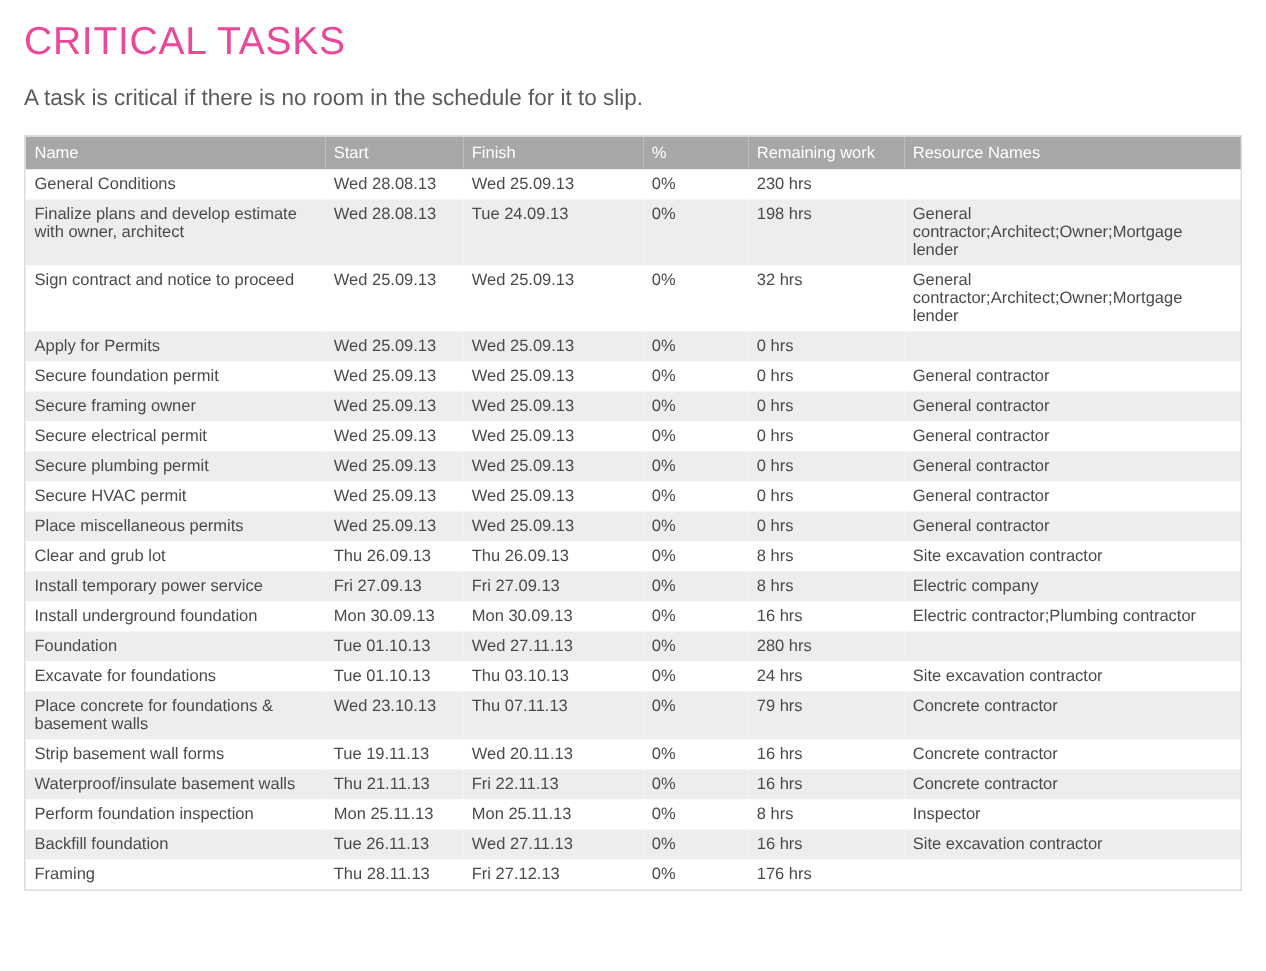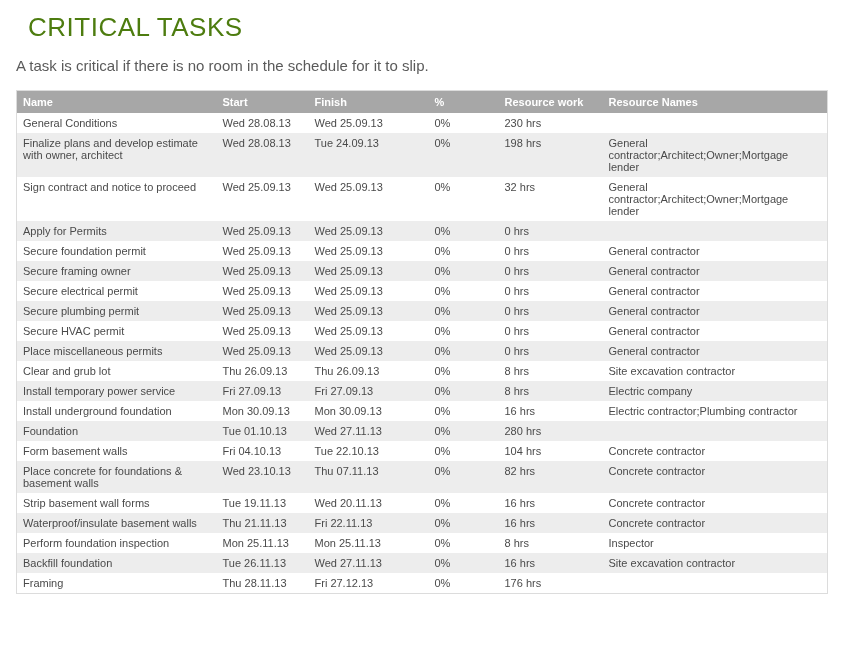--- a/index.html
+++ b/index.html
@@ -8,39 +8,39 @@
     padding: 12px 16px;
     font-family: "Segoe UI", Arial, sans-serif;
     font-size: 11px;
     color: #4a4a4a;
     background: #ffffff;
     width: 844px;
   }
   h1 {
     font-size: 26px;
     font-weight: 400;
-    color: #4d7c0f;
-    margin: 0 0 14px 12px;
+    color: #ec4899;
+    margin: 0 0 14px 0;
     letter-spacing: 0.5px;
   }
   .subtitle {
     font-size: 15px;
     color: #5a5a5a;
     margin: 0 0 16px 0;
   }
   table {
     width: 100%;
     border-collapse: collapse;
     table-layout: fixed;
     border: 1px solid #dcdcdc;
   }
   thead th {
     background: #a7a7a7;
     color: #ffffff;
-    font-weight: 700;
+    font-weight: 400;
     text-align: left;
     padding: 5px 6px;
     font-size: 11px;
   }
   tbody td {
     padding: 4px 6px;
     vertical-align: top;
     font-size: 11px;
     color: #4a4a4a;
     word-wrap: break-word;
@@ -69,21 +69,21 @@
     <col class="c-pct">
       <col class="c-rem">
       <col class="c-res">
   </colgroup>
   <thead>
     <tr>
       <th>Name</th>
       <th>Start</th>
       <th>Finish</th>
       <th>%</th>
-      <th>Resource work</th>
+      <th>Remaining work</th>
       <th>Resource Names</th>
     </tr>
   </thead>
   <tbody id="rows">
       <tr>
         <td>General Conditions</td>
         <td>Wed 28.08.13</td>
         <td>Wed 25.09.13</td>
         <td>0%</td>
         <td>230 hrs</td>
@@ -187,33 +187,33 @@
       </tr>
       <tr>
         <td>Foundation</td>
         <td>Tue 01.10.13</td>
         <td>Wed 27.11.13</td>
         <td>0%</td>
         <td>280 hrs</td>
         <td></td>
       </tr>
       <tr>
-        <td>Form basement walls</td>
-        <td>Fri 04.10.13</td>
-        <td>Tue 22.10.13</td>
-        <td>0%</td>
-        <td>104 hrs</td>
-        <td>Concrete contractor</td>
+        <td>Excavate for foundations</td>
+        <td>Tue 01.10.13</td>
+        <td>Thu 03.10.13</td>
+        <td>0%</td>
+        <td>24 hrs</td>
+        <td>Site excavation contractor</td>
       </tr>
       <tr>
         <td>Place concrete for foundations &amp; basement walls</td>
         <td>Wed 23.10.13</td>
         <td>Thu 07.11.13</td>
         <td>0%</td>
-        <td>82 hrs</td>
+        <td>79 hrs</td>
         <td>Concrete contractor</td>
       </tr>
       <tr>
         <td>Strip basement wall forms</td>
         <td>Tue 19.11.13</td>
         <td>Wed 20.11.13</td>
         <td>0%</td>
         <td>16 hrs</td>
         <td>Concrete contractor</td>
       </tr>

